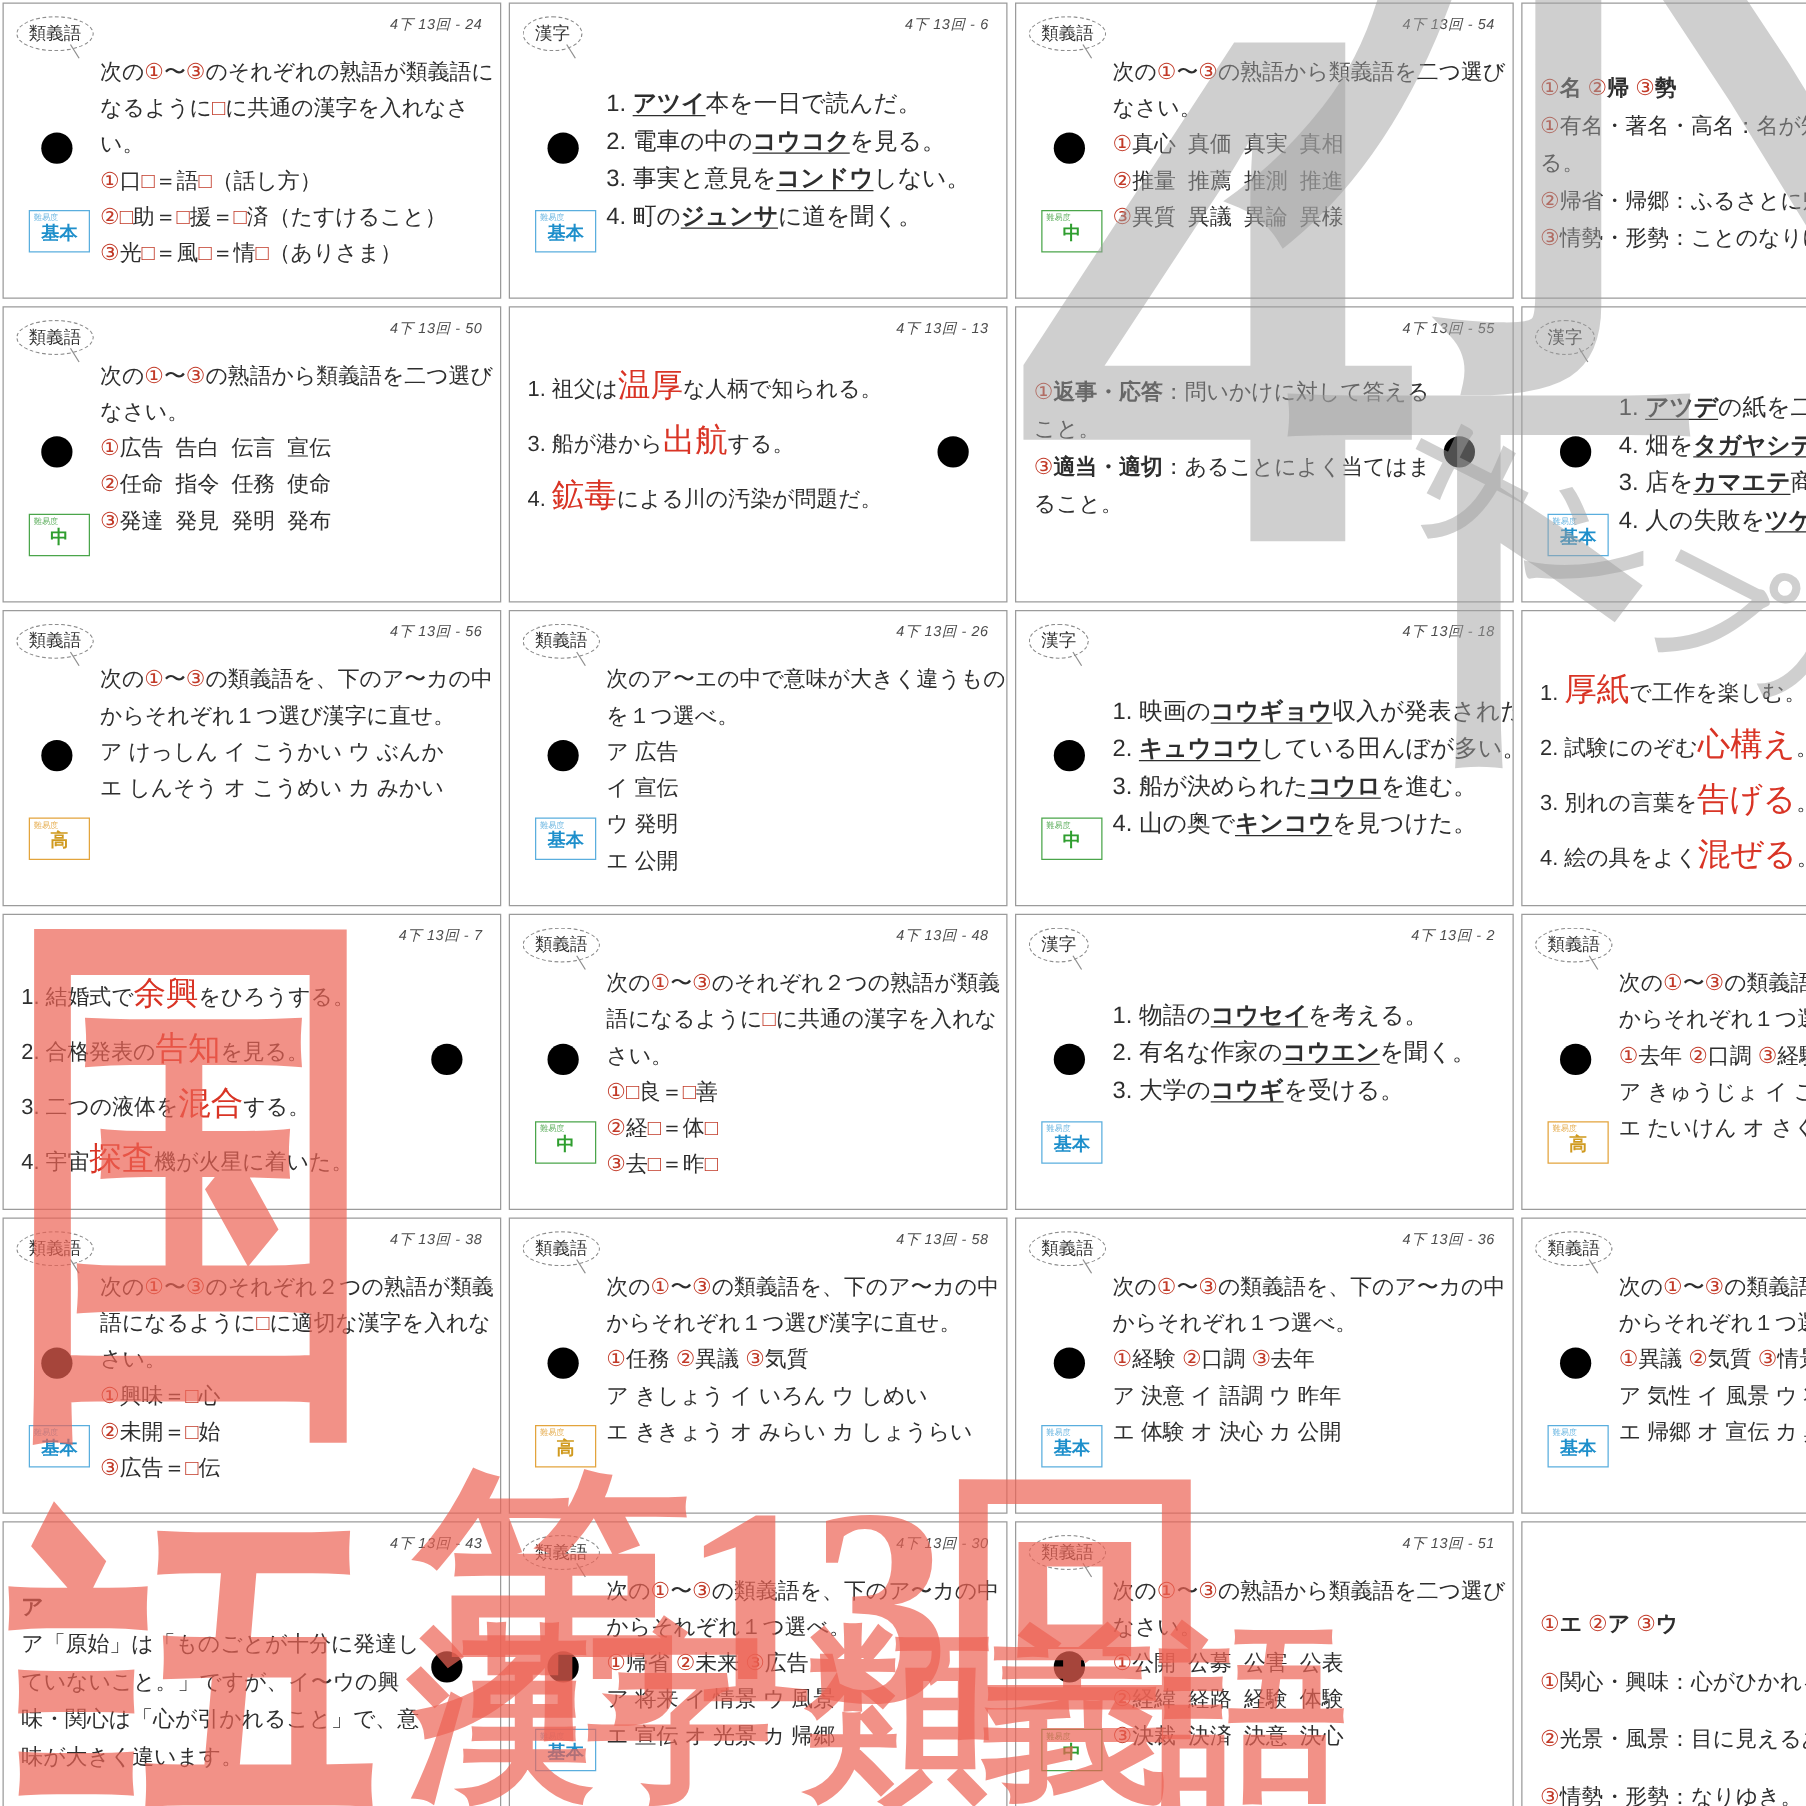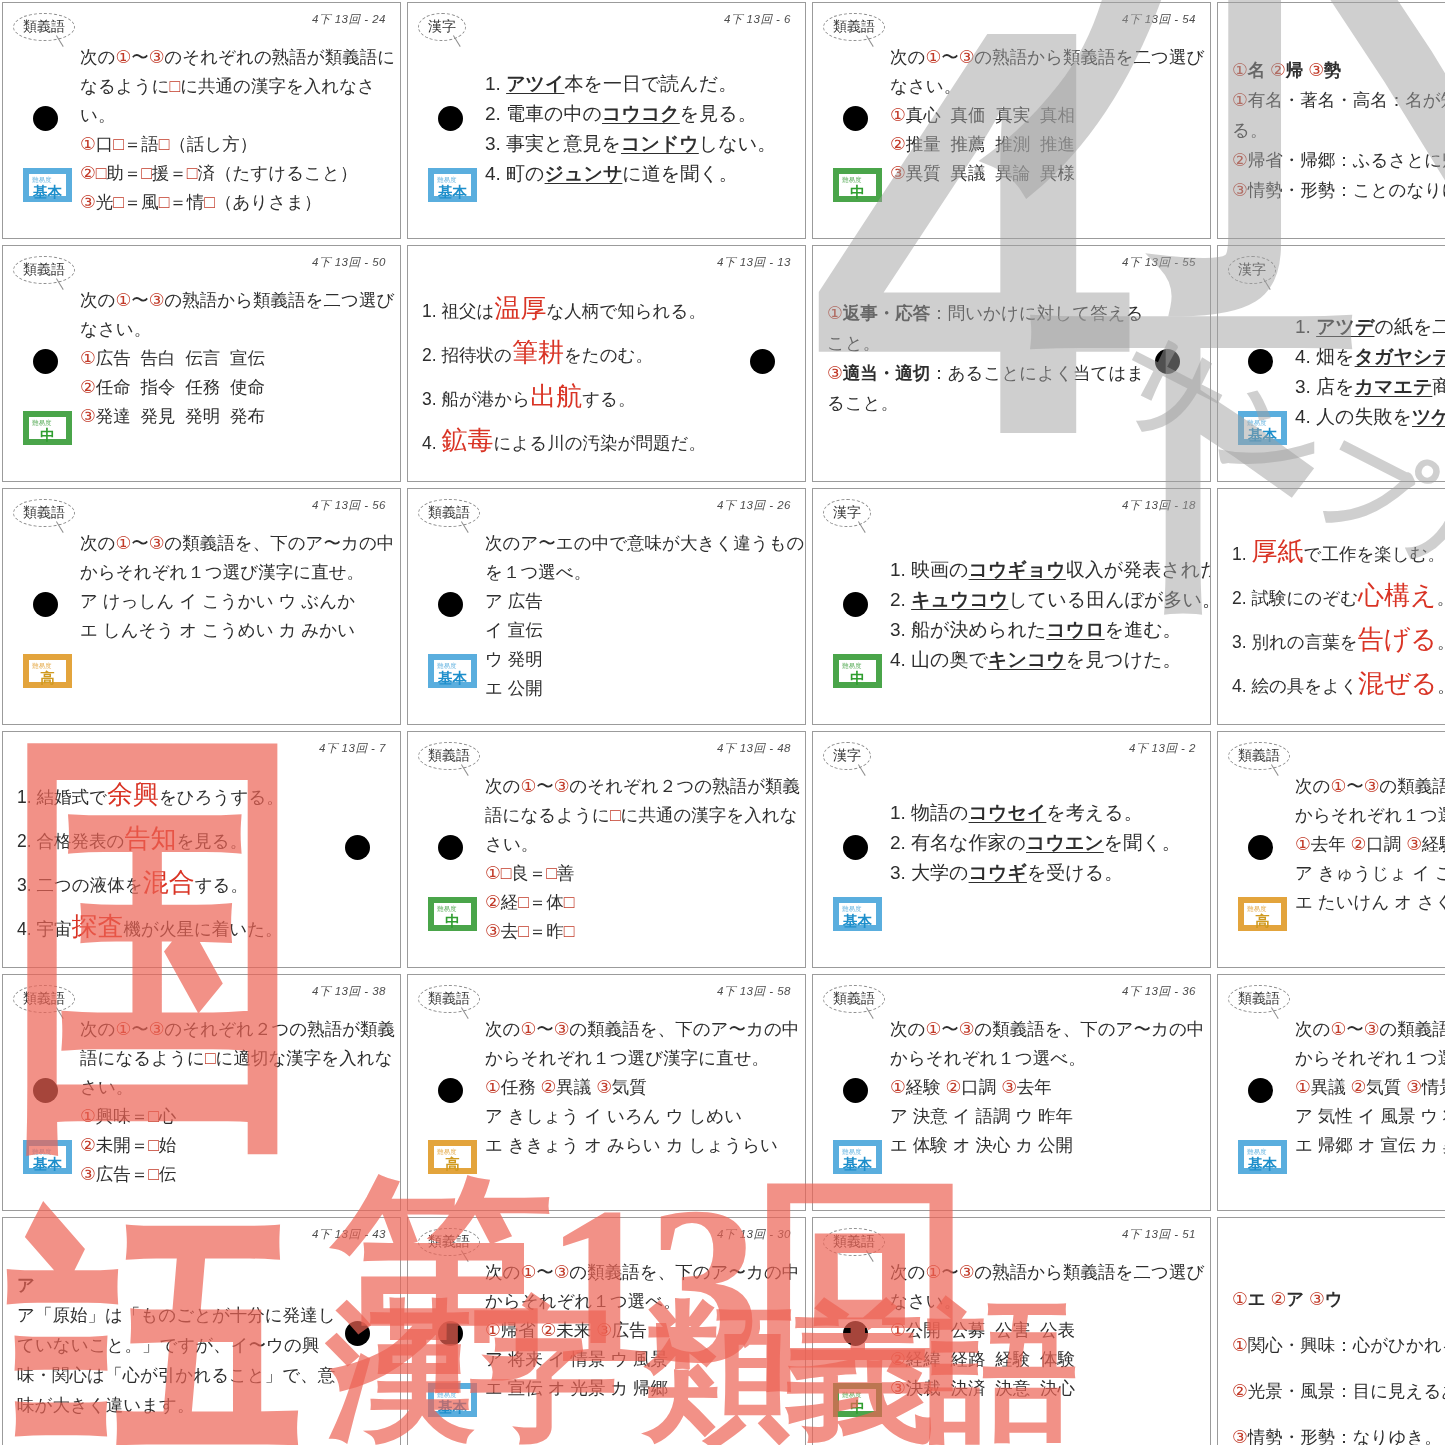--- a/index.html
+++ b/index.html
@@ -9,21 +9,21 @@
         grid-template-columns:repeat(4,399px);grid-auto-rows:237px;gap:6px;}
   .card{position:relative;background:#fff;border:1.5px solid #9b9b9b;box-sizing:border-box;
         color:#2e2e2e;overflow:hidden;}
   .cid{position:absolute;top:9px;right:14px;font-size:11.5px;color:#4c4c4c;letter-spacing:.5px;font-style:italic;}
   .dot{position:absolute;width:25px;height:25px;border-radius:50%;background:#000;top:103px;}
   .dl{left:30px}.dr{right:30px}
   .bubble{position:absolute;left:10px;top:10px;padding:4px 9px;border:1.4px dashed #8e8e8e;
           border-radius:50%;font-size:14px;color:#333;background:#fff;z-index:2;white-space:nowrap;}
   .bubble .tail{position:absolute;left:62%;top:90%;width:9px;height:13px;
           border-right:1.5px solid #8e8e8e;transform:rotate(-32deg);}
-  .badge{position:absolute;left:20px;bottom:36px;width:49px;height:34px;border:6px solid #c2410c;
+  .badge{position:absolute;left:20px;bottom:36px;width:49px;height:34px;border:1px solid #c2410c;
          background:#fff;box-sizing:border-box;}
   .bmini{display:block;font-size:6.5px;line-height:7px;padding:2px 0 0 3px;opacity:.85;}
   .bmain{display:block;text-align:center;font-size:14.5px;font-weight:bold;line-height:19px;}
   .content{position:absolute;left:77px;top:40px;right:4px;}
   .card.items .content,.card.expl .content,.card.ans .content{left:14px;}
   .card.qk .content{top:66px;}
   .card.expl .content{top:52px;}
   .card.ans .content{top:58px;}
   .ln{white-space:nowrap;font-size:17.5px;}
   .q .ln{height:29px;line-height:29px;}
@@ -126,21 +126,20 @@
           <div class="ln"><span class="s-r">①</span><span>広告&nbsp;&nbsp;告白&nbsp;&nbsp;伝言&nbsp;&nbsp;宣伝</span></div>
           <div class="ln"><span class="s-r">②</span><span>任命&nbsp;&nbsp;指令&nbsp;&nbsp;任務&nbsp;&nbsp;使命</span></div>
           <div class="ln"><span class="s-r">③</span><span>発達&nbsp;&nbsp;発見&nbsp;&nbsp;発明&nbsp;&nbsp;発布</span></div>
         </div>
       </div>
       <div class="card items">
         <div class="cid">4下 13回 - 13</div>
         <div class="dot dr"></div>
         <div class="content">
           <div class="ln"><span>1. 祖父は</span><span class="s-R">温厚</span><span>な人柄で知られる。</span></div>
-          <div class="ln"><span>2. 招待状の</span><span class="s-R">筆耕</span><span>をたのむ。</span></div>
           <div class="ln"><span>3. 船が港から</span><span class="s-R">出航</span><span>する。</span></div>
           <div class="ln"><span>4. </span><span class="s-R">鉱毒</span><span>による川の汚染が問題だ。</span></div>
         </div>
       </div>
       <div class="card expl">
         <div class="cid">4下 13回 - 55</div>
         <div class="dot dr"></div>
         <div class="content">
           <div class="ln"><span class="s-r">①</span><span class="s-b">返事・応答</span><span>：問いかけに対して答える</span></div>
           <div class="ln"><span>こと。</span></div>

